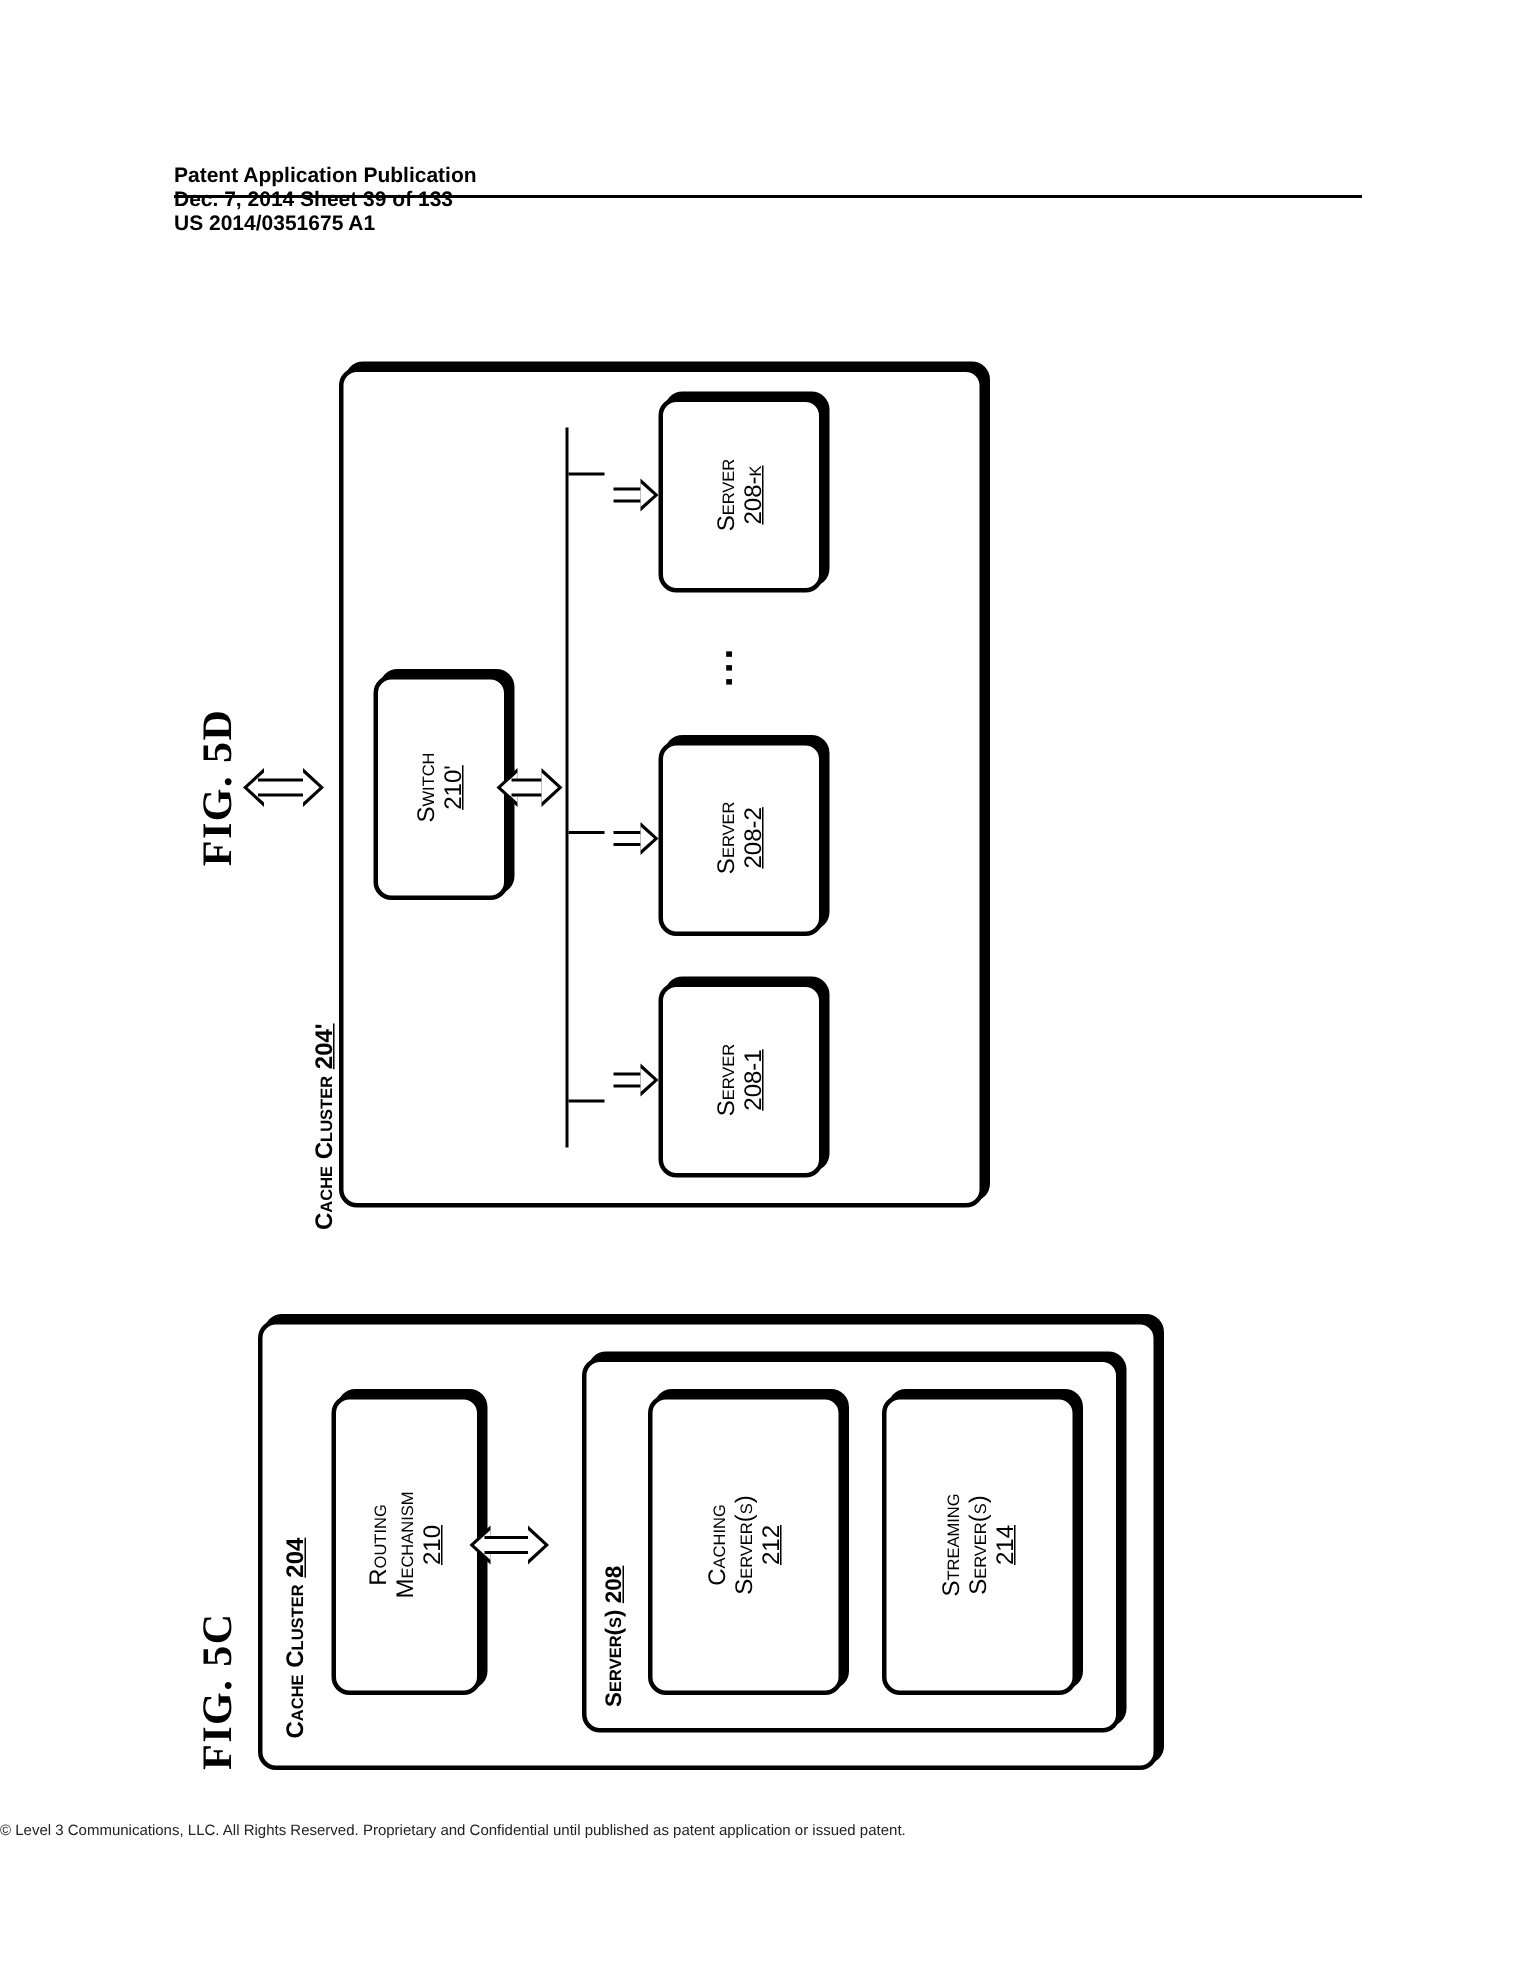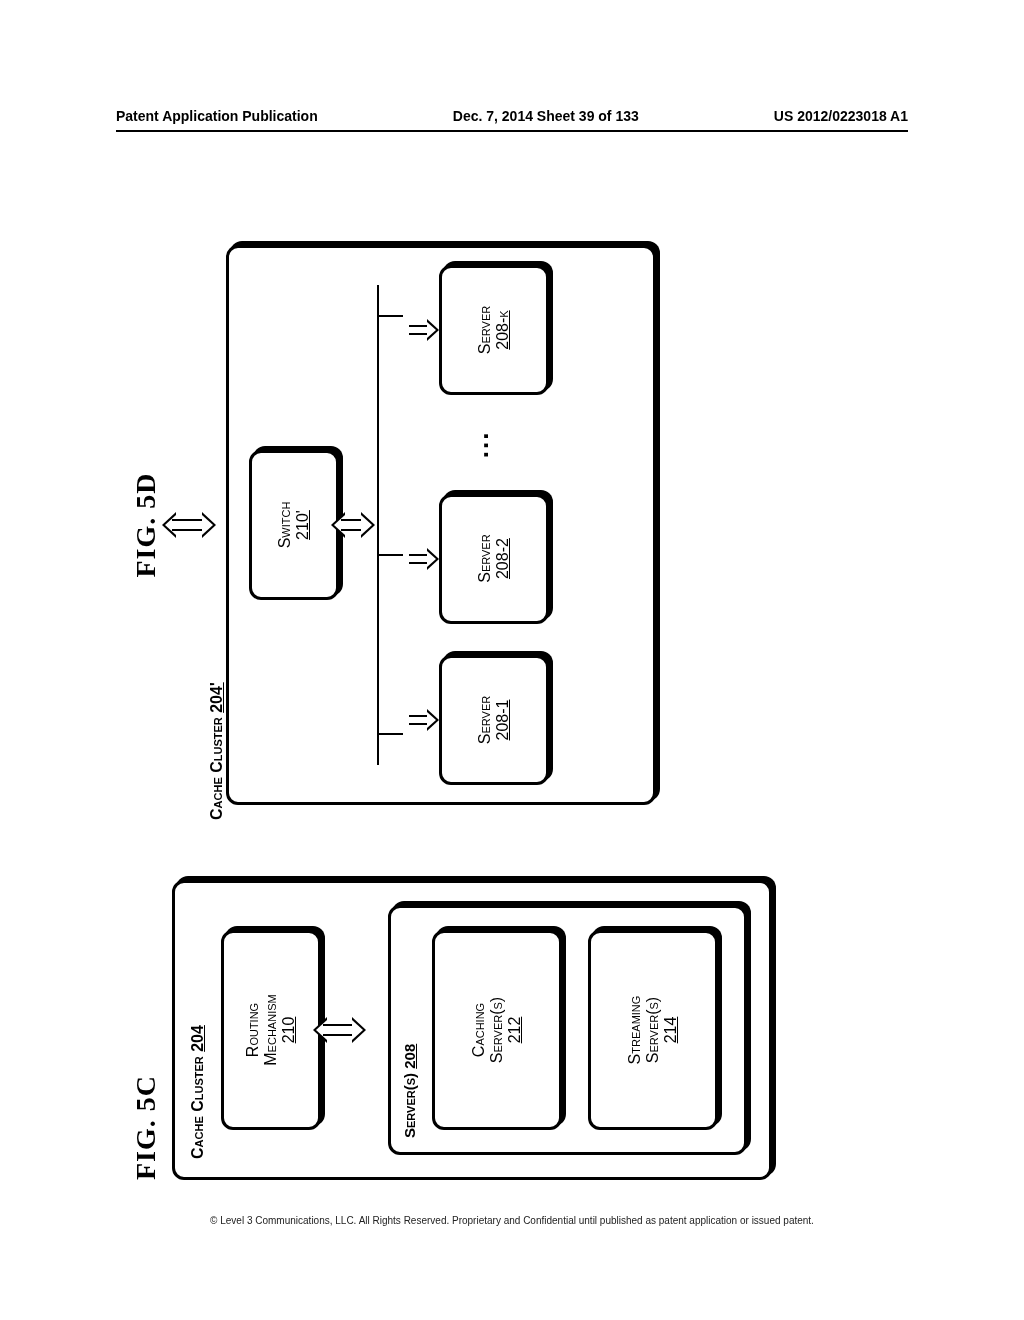--- a/index.html
+++ b/index.html
@@ -12,20 +12,21 @@
   }
   .header {
     position: absolute;
     top: 108px;
     left: 116px;
     right: 116px;
     display: flex;
     justify-content: space-between;
     font-size: 14px;
     font-weight: bold;
+    flex-direction: column;
   }
   .header-line {
     position: absolute;
     top: 130px;
     left: 116px;
     right: 116px;
     border-top: 2px solid #000;
   }
   .page-body {
     position: absolute;
@@ -192,32 +193,31 @@
   }
   .mini-arrow .sh {
     position:absolute; left:6px; top:0; width:10px; height:20px;
     border-left:2px solid #000; border-right:2px solid #000; background:#fff;
   }
 
   .footer {
     position: absolute;
     bottom: 94px;
     left: 0; right: 0;
-    text-align: center;
     font-size: 10px;
     color: #222;
   }
 </style>
 </head>
 <body>
 
 <div class="header">
   <span>Patent Application Publication</span>
   <span>Dec. 7, 2014  Sheet 39 of 133</span>
-  <span>US 2012/0223018 A1</span>
+  <span>US 2014/0351675 A1</span>
 </div>
 <div class="header-line"></div>
 
 <div class="page-body">
   <div class="rot">
     <div class="figures-row">
 
       <div class="fig5c-col">
         <div class="fig-title">FIG. 5C</div>
 

